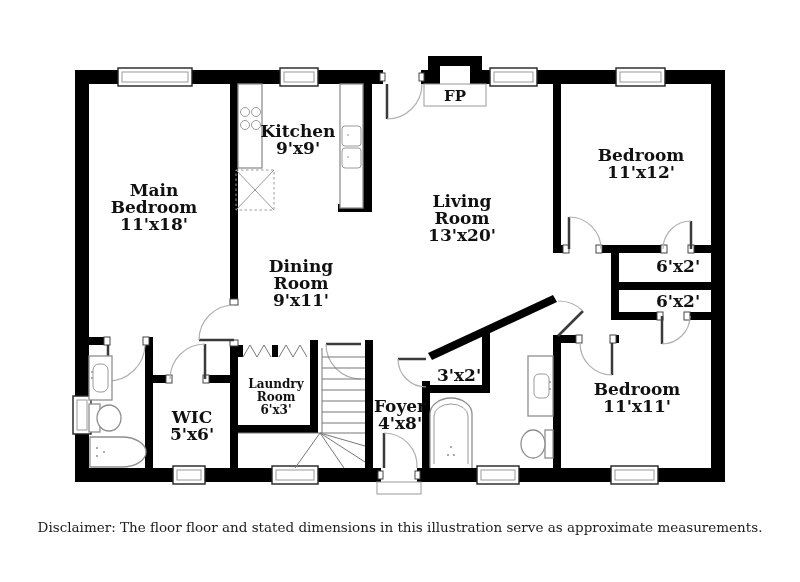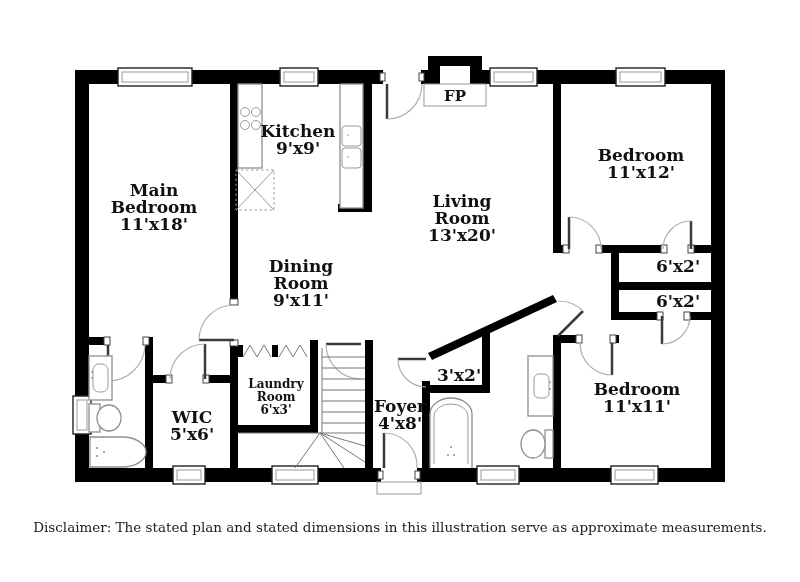--- a/index.html
+++ b/index.html
@@ -315,15 +315,15 @@
     <text class="small-label" x="276" y="388" text-anchor="middle">Laundry</text>
     <text class="small-label" x="276" y="401" text-anchor="middle">Room</text>
     <text class="small-label" x="276" y="414" text-anchor="middle">6'x3'</text>
 
     <text class="room-label" x="192" y="423" text-anchor="middle">WIC</text>
     <text class="room-label" x="192" y="440" text-anchor="middle">5'x6'</text>
   </g>
 </svg>
 
 <div class="disclaimer">
-  <div>Disclaimer: The stated plan and stated dimensions in this illustration serve as approximate measurements.</div>
+  <div>Disclaimer: The floor floor and stated dimensions in this illustration serve as approximate measurements.</div>
 </div>
 </div>
 
 </body></html>

